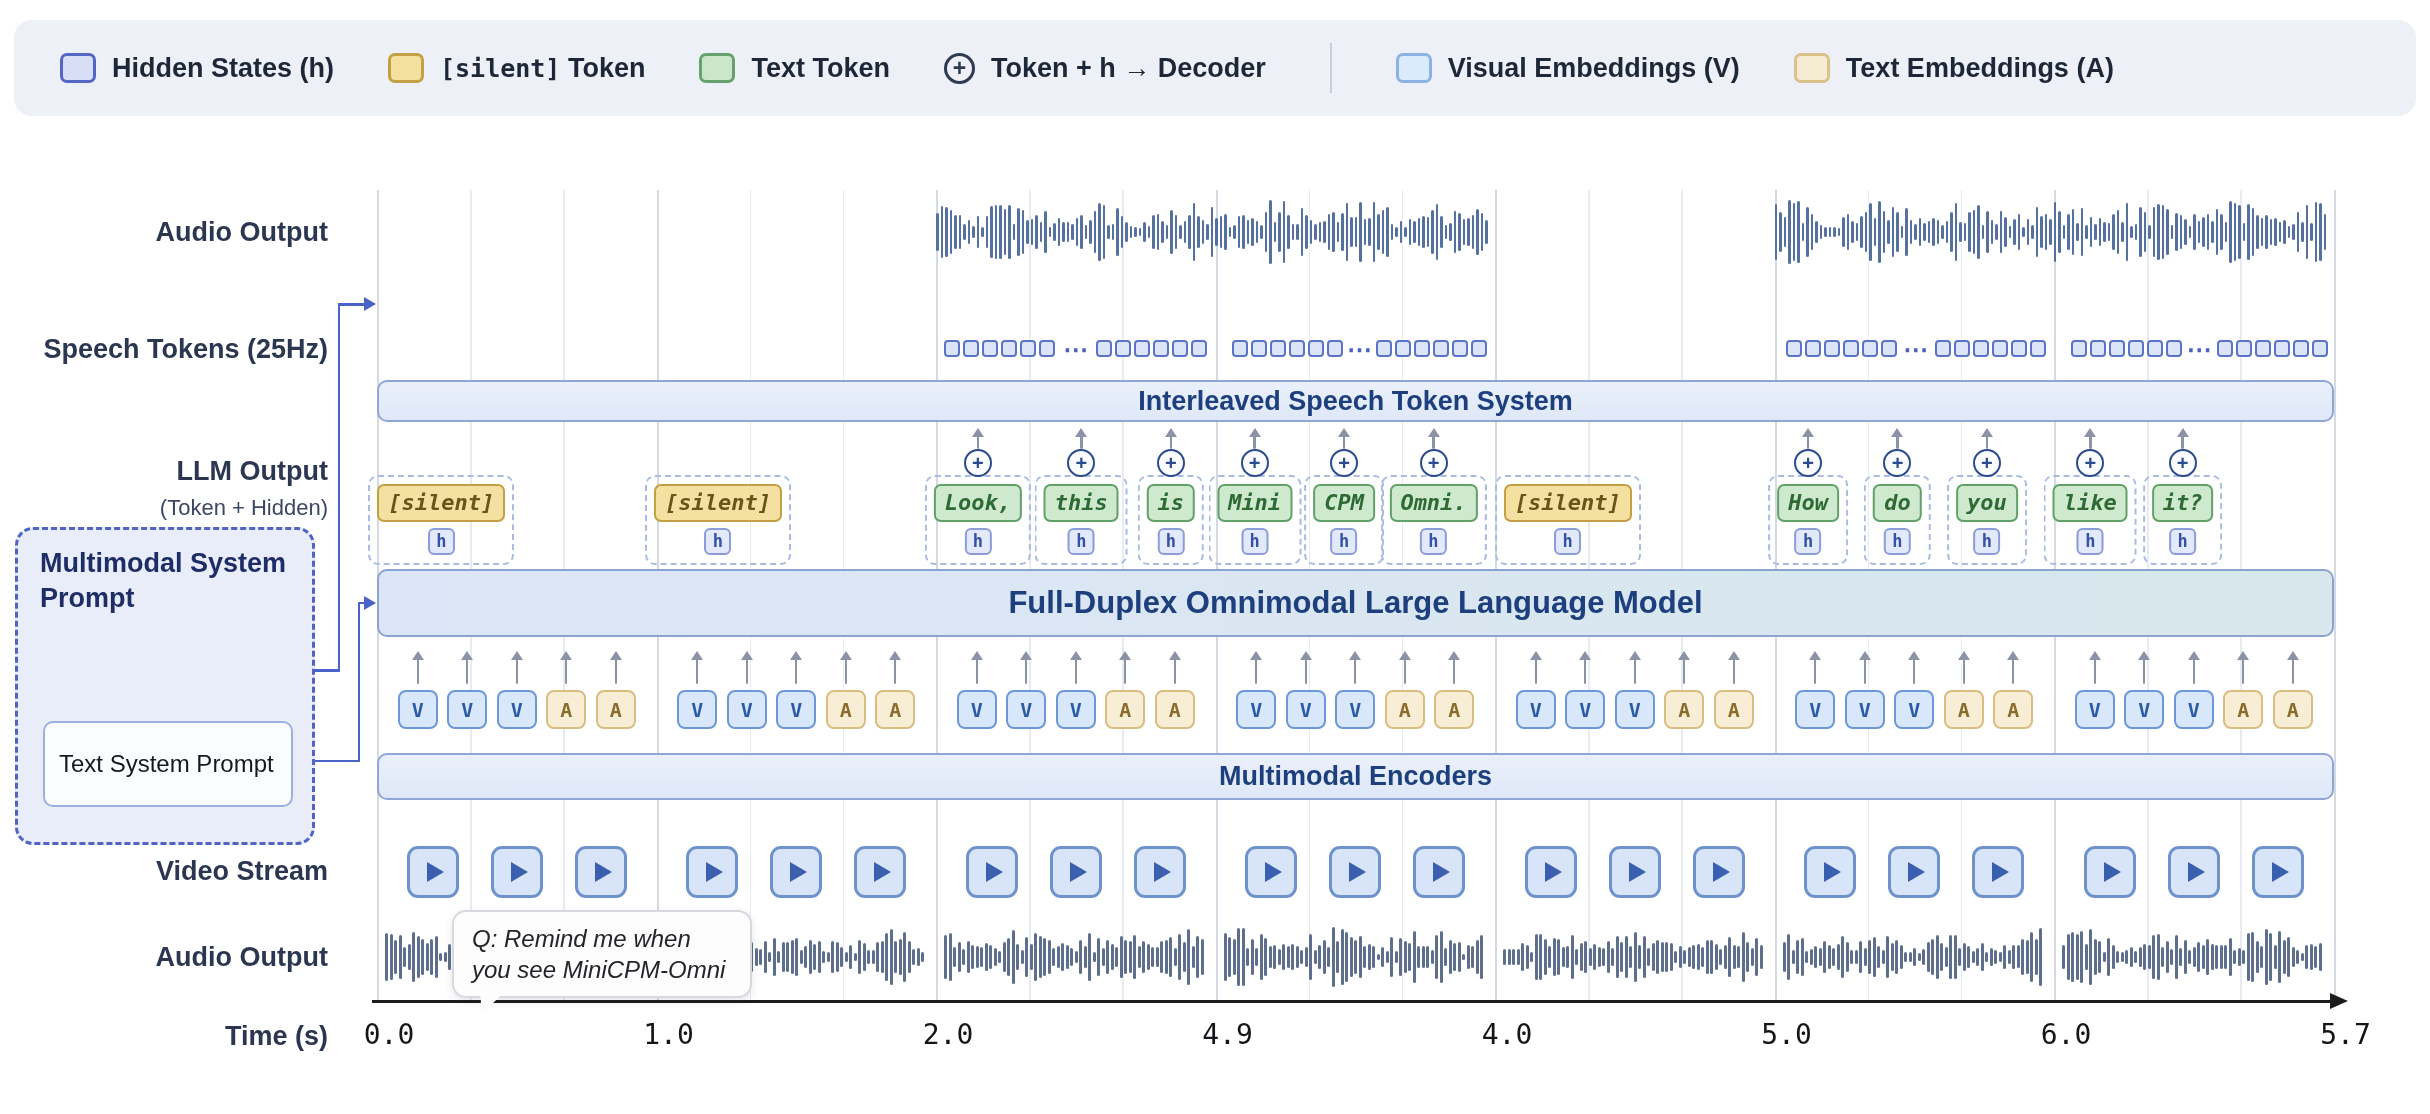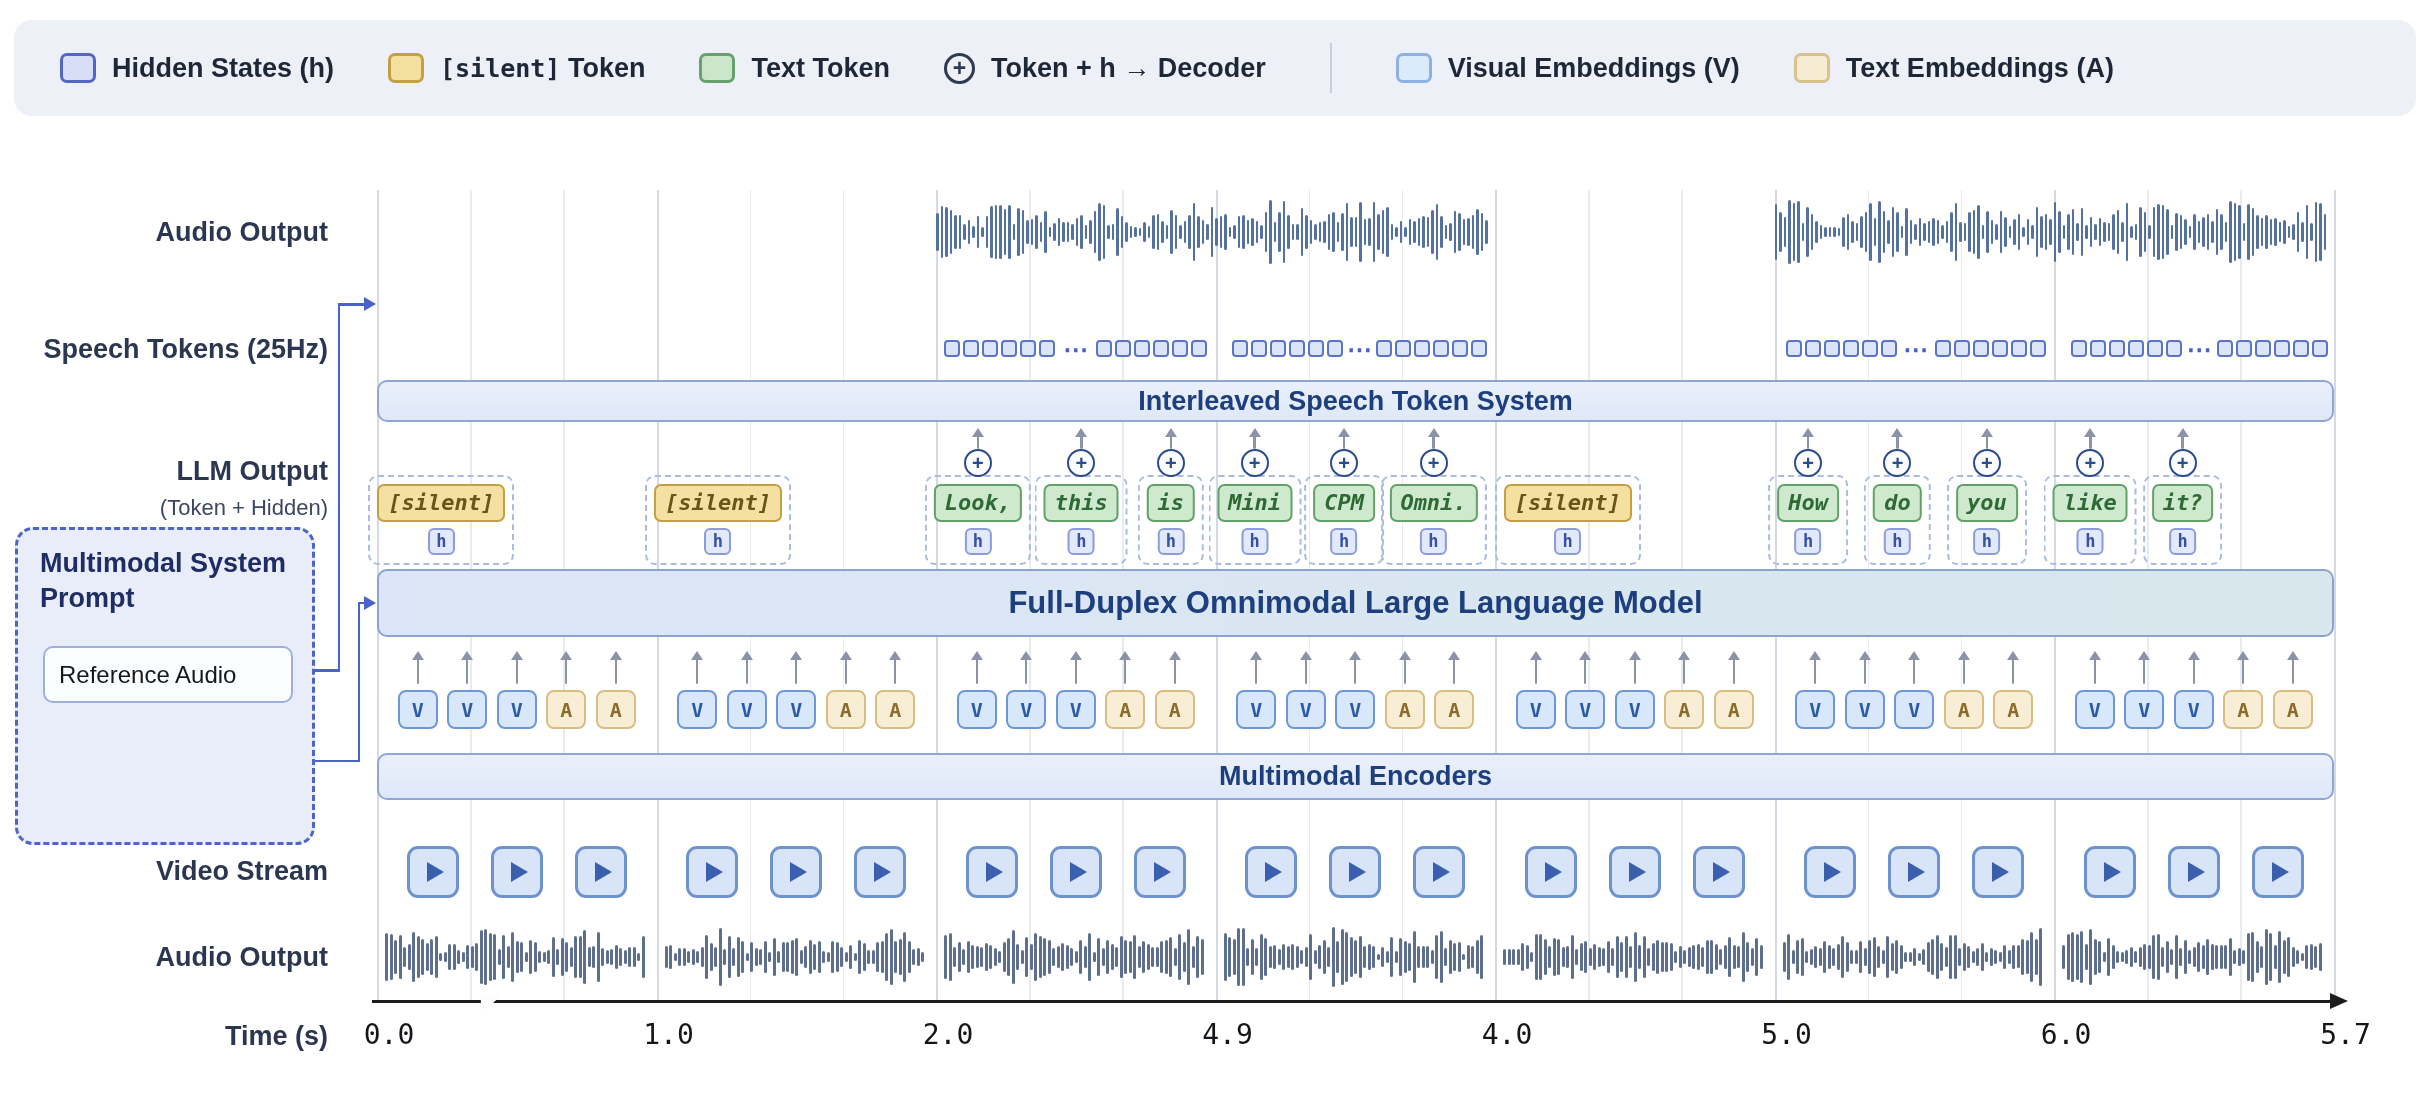--- a/index.html
+++ b/index.html
@@ -151,33 +151,34 @@
 
   <div class="bar" id="bar-itd">Interleaved Speech Token System</div>
   <div class="bar" id="bar-enc">Multimodal Encoders</div>
   <div class="bar" id="bar-llm">Full-Duplex Omnimodal Large Language Model</div>
 
   <div class="axis-line"></div>
   <div class="axis-head"></div>
 
   <div class="prompt-panel">
     <div class="prompt-title">Multimodal System Prompt</div>
-    <div class="prompt-box" id="ref-audio">Reference Audio</div>
+    <div class="prompt-box" id="text-prompt">Text System Prompt</div>
   </div>
 
   <div class="conn" style="left:290px;top:669px;width:50px;height:2.5px"></div>
   <div class="conn" style="left:337.5px;top:303px;width:2.5px;height:368px"></div>
   <div class="conn" style="left:337.5px;top:303px;width:29px;height:2.5px"></div>
   <div class="conn-head" style="left:364px;top:297px"></div>
 
   <div class="conn" style="left:290px;top:759.5px;width:70px;height:2.5px"></div>
   <div class="conn" style="left:357.5px;top:601.5px;width:2.5px;height:160px"></div>
   <div class="conn" style="left:357.5px;top:601.5px;width:9px;height:2.5px"></div>
   <div class="conn-head" style="left:364px;top:595.5px"></div>
 
+  <div class="bubble">Q: Remind me when you see MiniCPM-Omni</div>
   <div class="bubble-tail"></div>
 
 <div class="layer">
       <div class="gridline sec" style="left: 377px;"></div>
       <div class="gridline" style="left: 470.167px;"></div>
       <div class="gridline" style="left: 563.333px;"></div>
       <div class="gridline sec" style="left: 656.5px;"></div>
       <div class="gridline" style="left: 749.667px;"></div>
       <div class="gridline" style="left: 842.833px;"></div>
       <div class="gridline sec" style="left: 936px;"></div>

